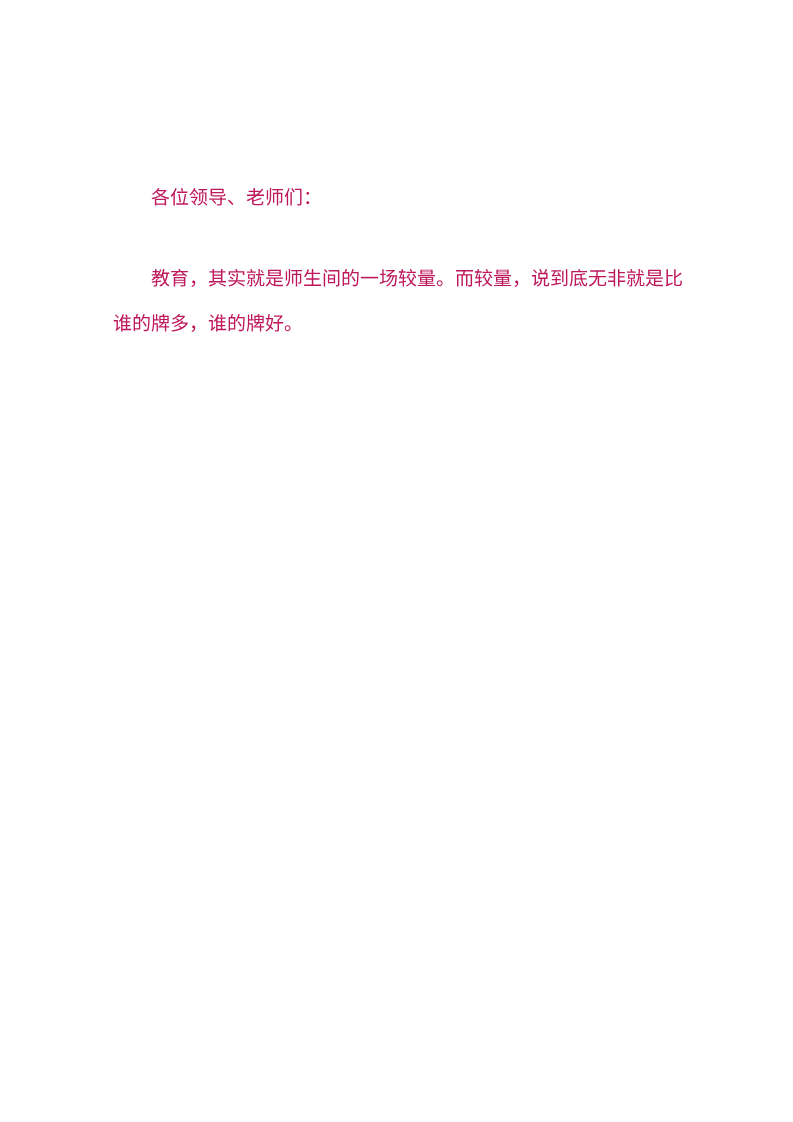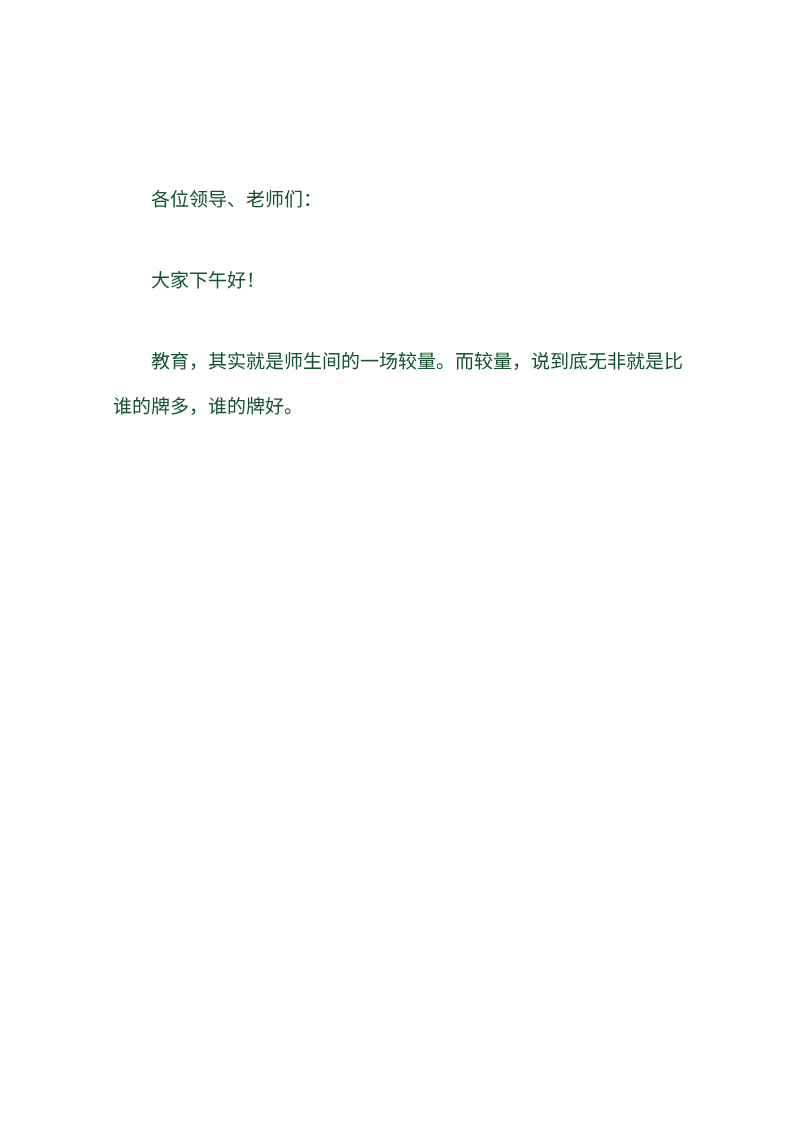--- a/index.html
+++ b/index.html
@@ -15,32 +15,31 @@
     background: #ffffff;
     box-sizing: border-box;
     padding: 177px 110px 40px 113px;
     overflow: hidden;
   }
   .doc-body {
     width: 570px;
   }
   .doc-paragraph {
     margin: 0 0 36px 0;
-    font-family: Liberation Sans, sans-serif;
+    font-family: Liberation Mono, monospace;
     font-size: 19px;
     line-height: 45px;
-    color: #14532d;
+    color: #be185d;
     text-align: justify;
     text-align-last: left;
     text-indent: 2em;
     word-break: break-all;
   }
 </style>
 </head>
 <body>
 
 <div class="page">
   <div class="doc-body">
     <p class="doc-paragraph">各位领导、老师们：</p>
-    <p class="doc-paragraph">大家下午好！</p>
     <p class="doc-paragraph">教育，其实就是师生间的一场较量。而较量，说到底无非就是比谁的牌多，谁的牌好。</p>
   </div>
 </div>
 
 </body></html>

